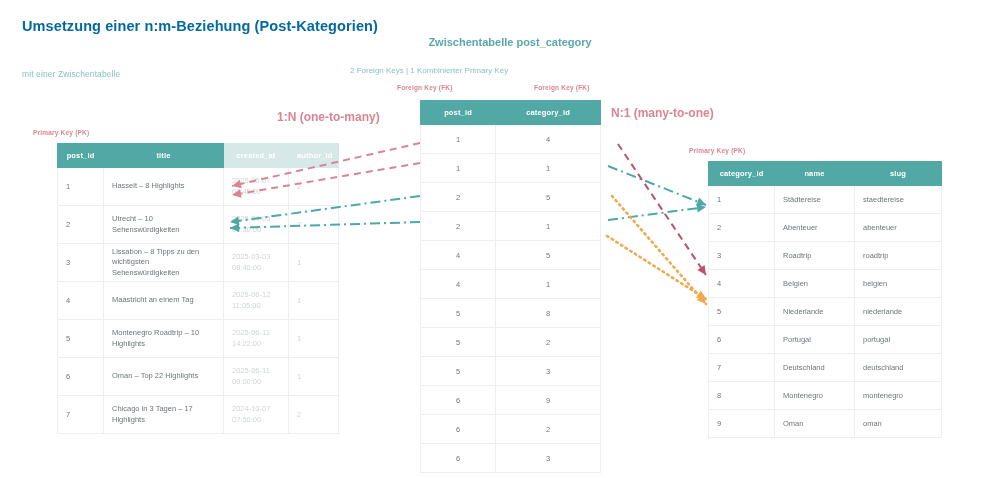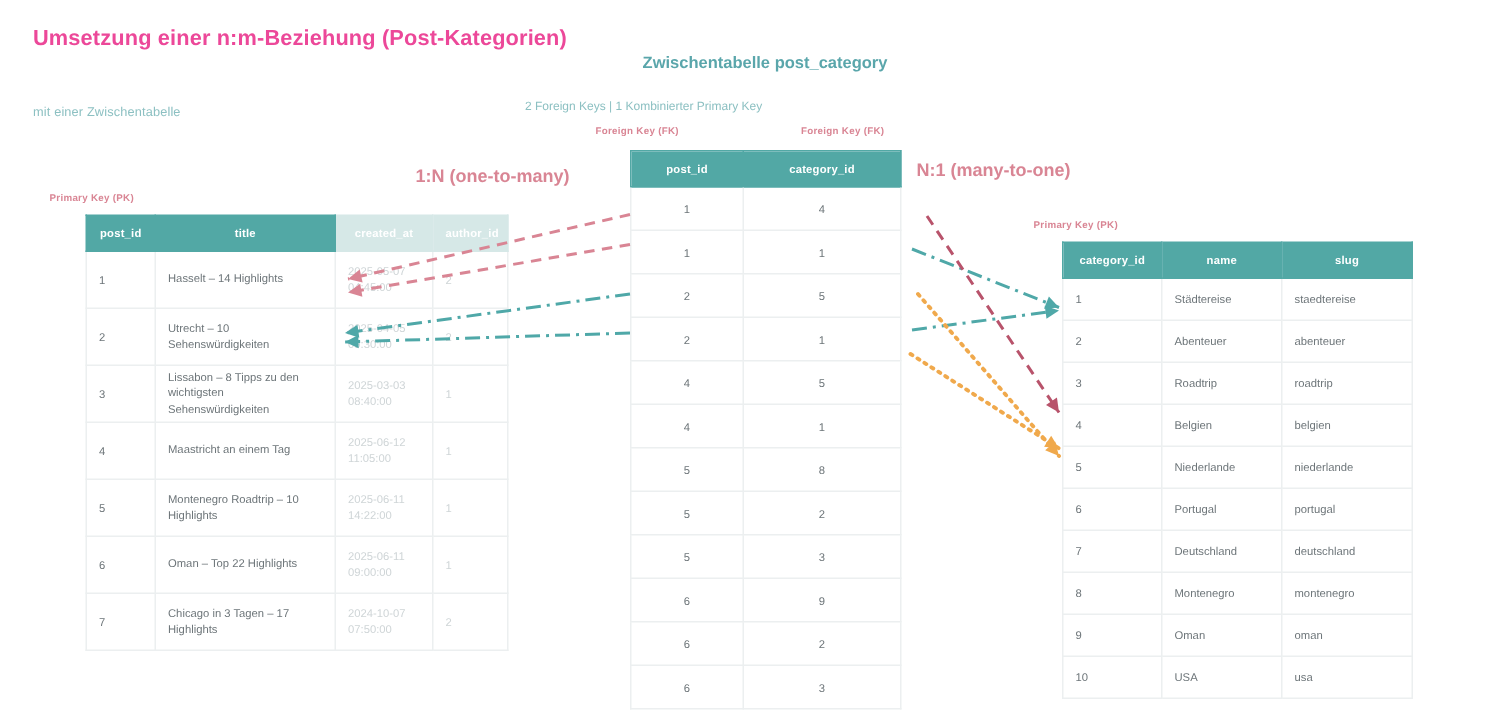--- a/index.html
+++ b/index.html
@@ -4,21 +4,21 @@
 <style>
   html,body{margin:0;padding:0;}
   body{
     width:1000px;height:478px;background:#ffffff;position:relative;overflow:hidden;
     font-family:"Liberation Sans",sans-serif;
     -webkit-font-smoothing:antialiased;
   }
   
   #page-title{
     position:absolute;left:22px;top:18px;
-    font-size:14.5px;font-weight:bold;color:#ec4899;letter-spacing:.1px;
+    font-size:14.5px;font-weight:bold;color:#0369a1;letter-spacing:.1px;
   }
   #page-subtitle{
     position:absolute;left:22px;top:38px;
     font-size:8.5px;color:#8cc0c2;letter-spacing:.1px;margin-top:31px;
   }
   
   #mid-title{
     position:absolute;left:350px;top:36px;width:320px;text-align:center;
     font-size:11px;font-weight:bold;color:#5aa6ab;
   }
@@ -114,21 +114,21 @@
         <tr>
       <th>post_id</th>
       <th>title</th>
       <th class="faded">created_at</th>
       <th class="faded">author_id</th>
     </tr>
       </thead>
     <tbody id="posts-body">
         <tr>
           <td class="id">1</td>
-          <td class="title">Hasselt – 14 Highlights</td>
+          <td class="title">Hasselt – 8 Highlights</td>
           <td class="created faded"><span>2025-05-07</span><br><span>04:45:00</span></td>
           <td class="author faded">2</td>
         </tr>
         <tr>
           <td class="id">2</td>
           <td class="title">Utrecht – 10 Sehenswürdigkeiten</td>
           <td class="created faded"><span>2025-04-05</span><br><span>09:30:00</span></td>
           <td class="author faded">2</td>
         </tr>
         <tr>
@@ -283,25 +283,20 @@
         <tr>
           <td>8</td>
           <td>Montenegro</td>
           <td>montenegro</td>
         </tr>
         <tr>
           <td>9</td>
           <td>Oman</td>
           <td>oman</td>
         </tr>
-        <tr>
-          <td>10</td>
-          <td>USA</td>
-          <td>usa</td>
-        </tr>
       </tbody>
   </table>
 </div>
 
 <svg id="arrows" viewBox="0 0 1000 478" xmlns="http://www.w3.org/2000/svg">
     <g>
       <line x1="420" y1="143" x2="232" y2="186" stroke="#d98594" stroke-width="2" stroke-linecap="butt" stroke-dasharray="7,5"></line>
       <polygon points="232,186 241.75448544453997,188.28254544582526 239.79238822350345,179.7040738747818" fill="#d98594"></polygon>
     </g>
     <g>

